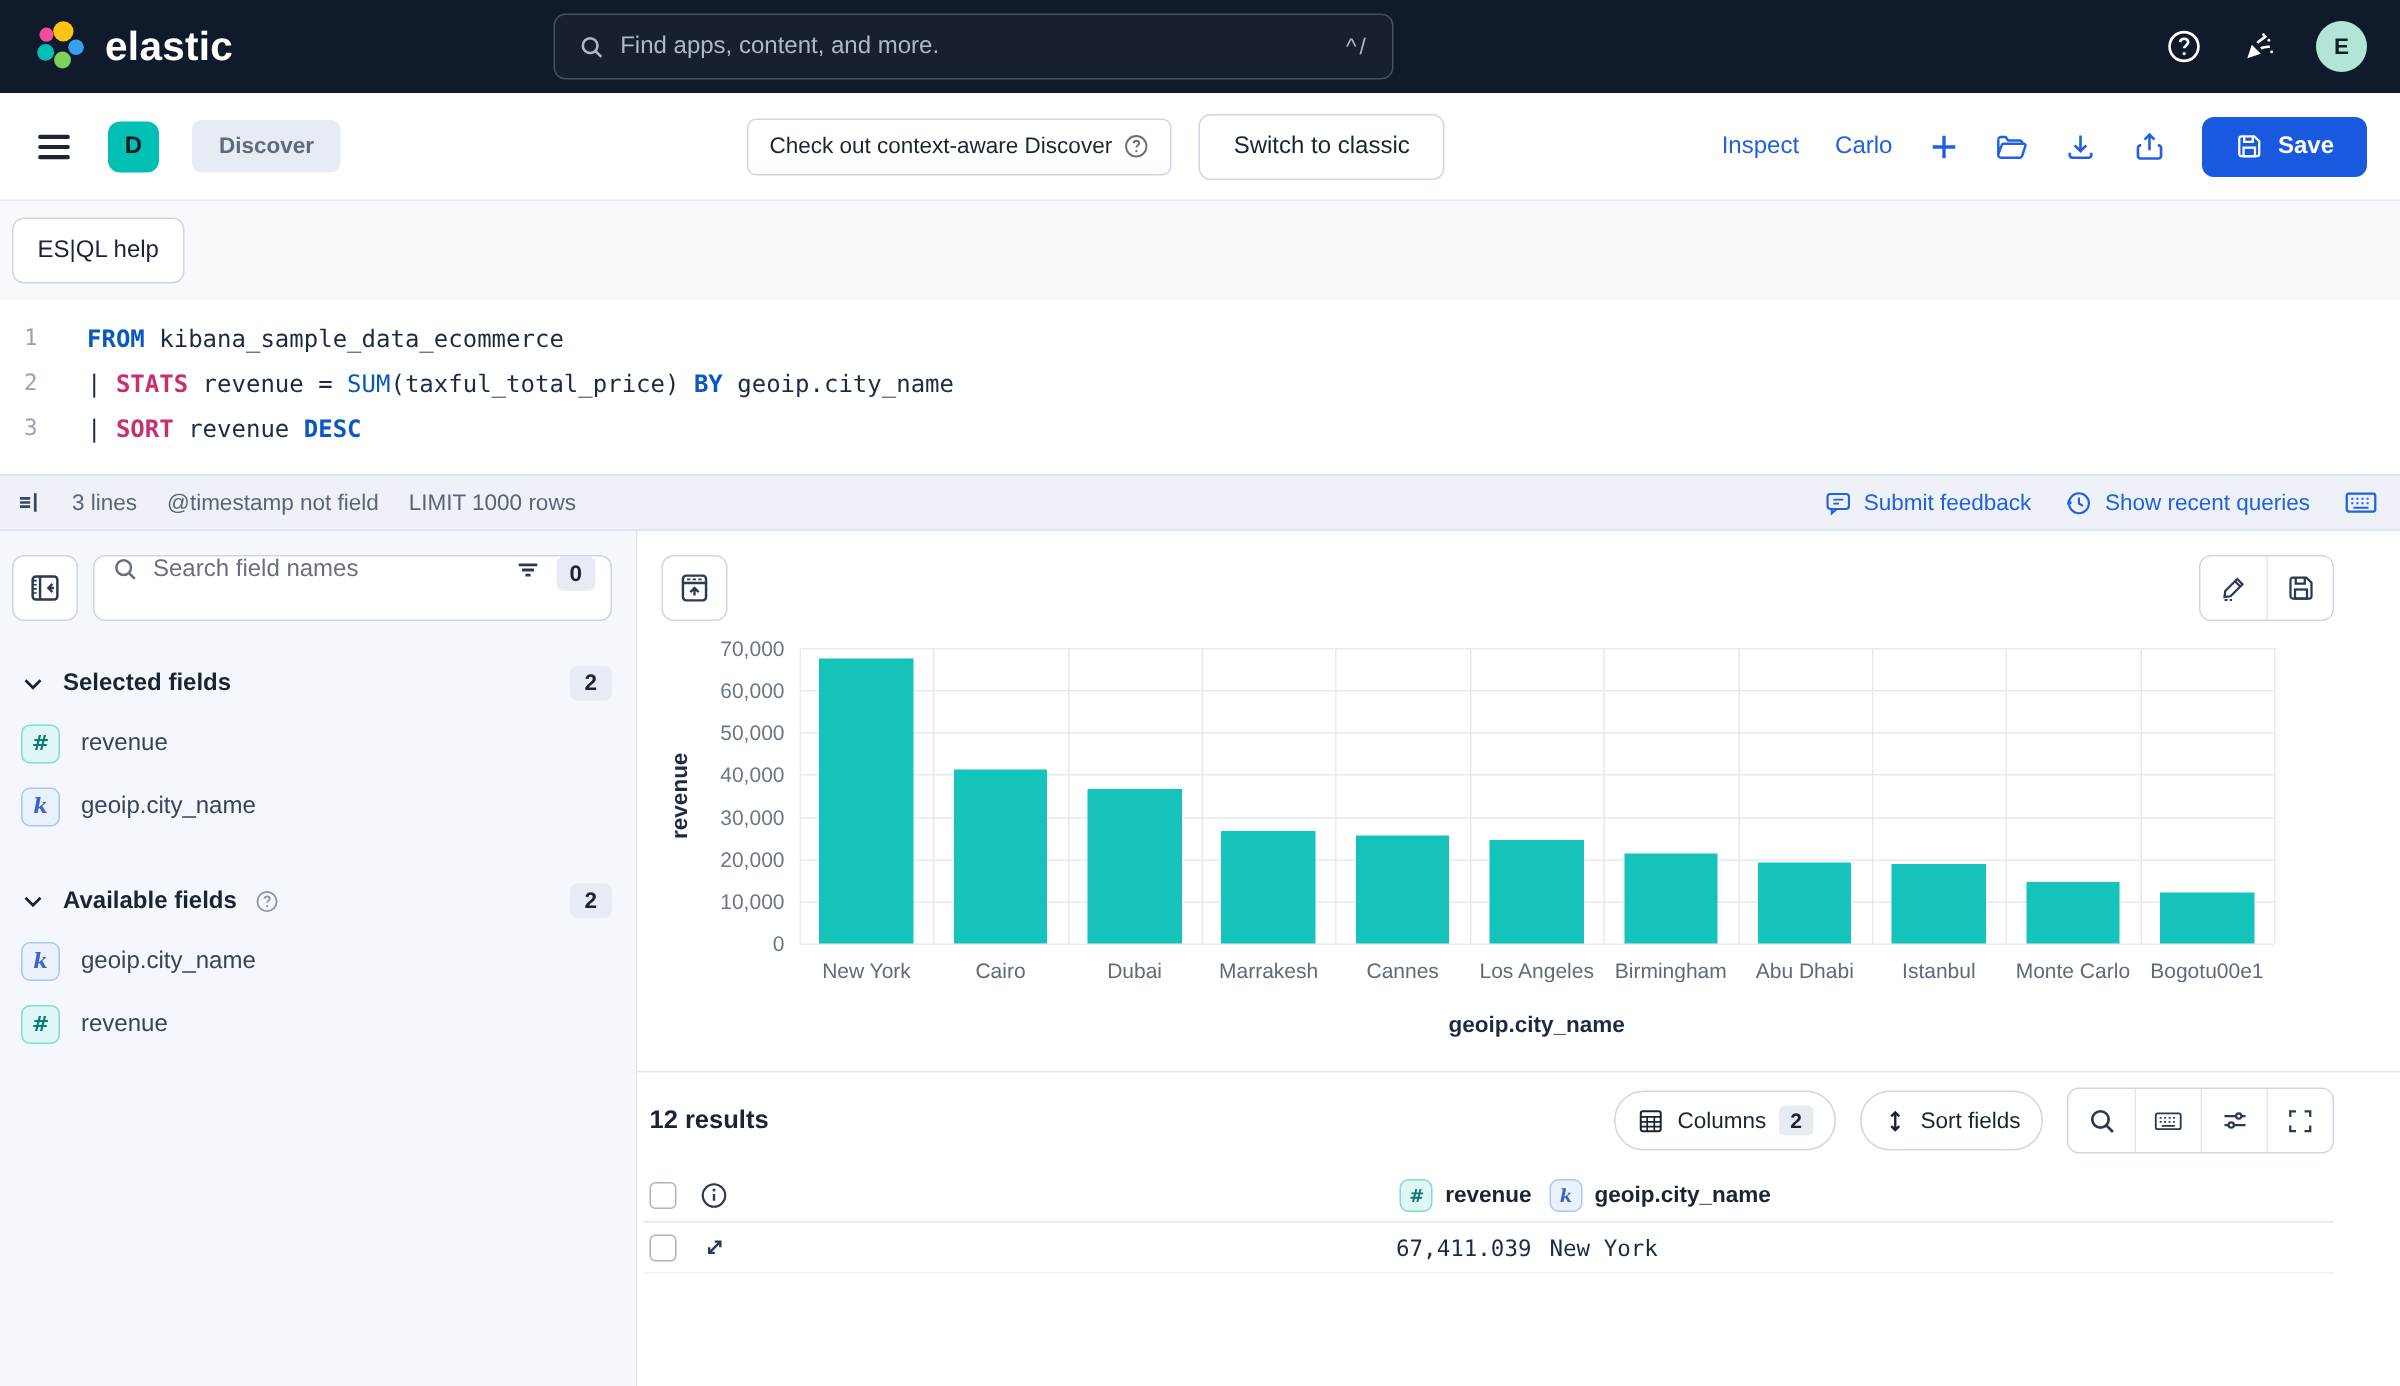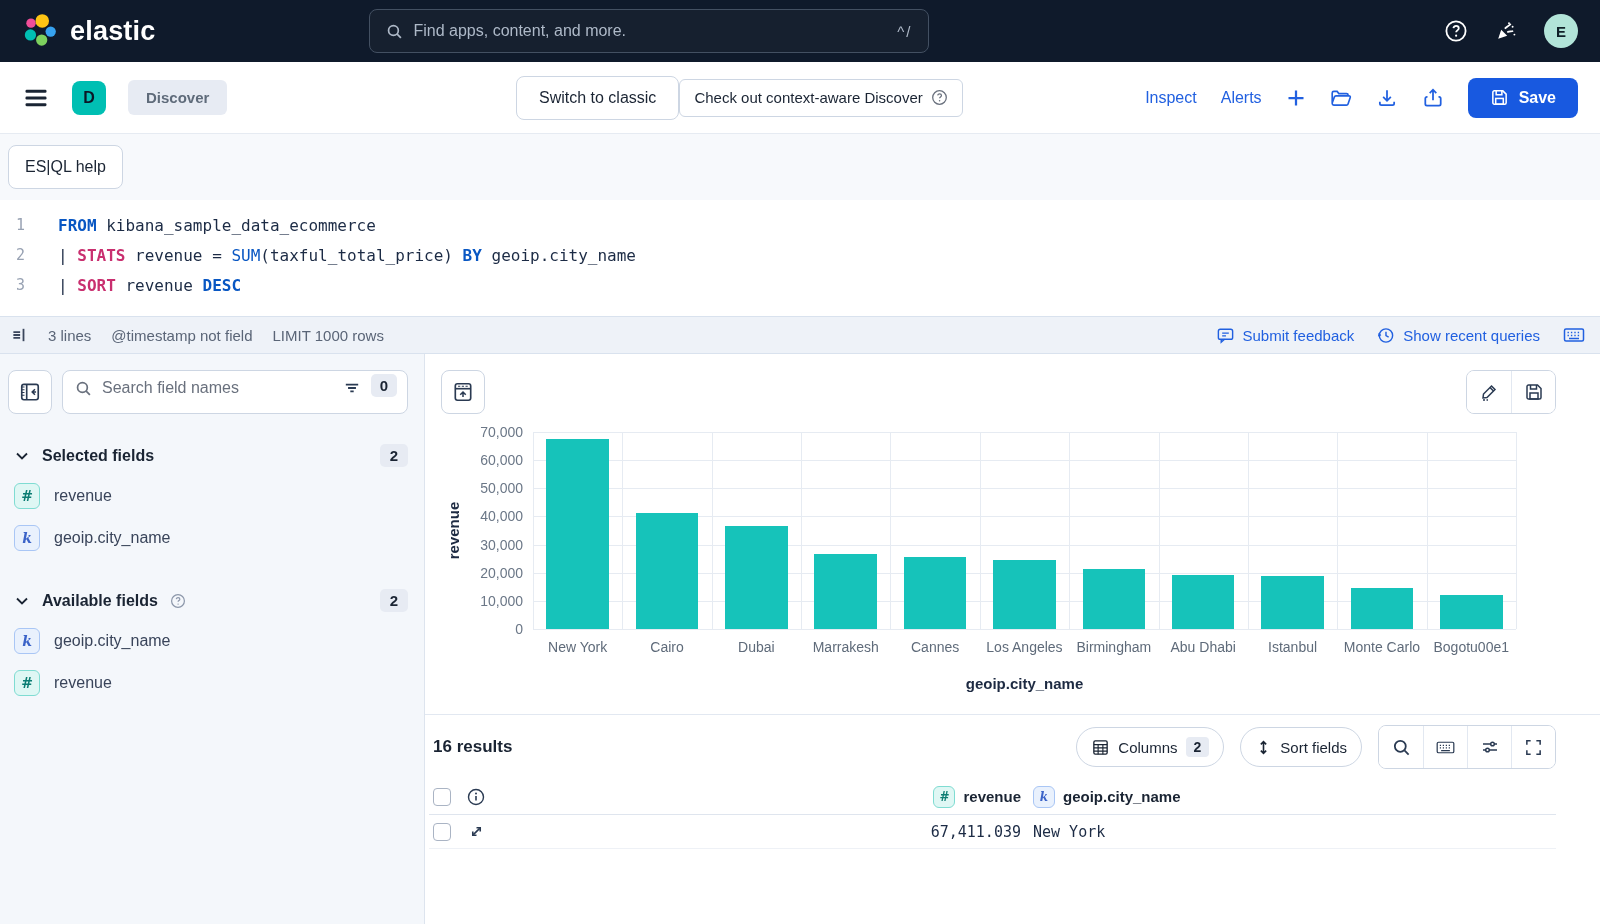--- a/index.html
+++ b/index.html
@@ -59,21 +59,21 @@
   .editor-footer{height:38px;background:var(--footerbar-bg);border-top:1px solid #d9e2ee;border-bottom:1px solid #d9e2ee;display:flex;align-items:center;padding:0 14px 0 10px;flex:0 0 auto;}
   .ef-left{display:flex;align-items:center;gap:20px;color:#5a6577;font-size:15px;}
   .ef-right{margin-left:auto;display:flex;align-items:center;gap:22px;color:var(--link);font-size:15px;}
   .ef-link{display:flex;align-items:center;gap:8px;cursor:pointer;}
 
   
   .main{flex:1;display:flex;min-height:0;}
   .sidebar{width:425px;background:var(--sidebar-bg);border-right:1px solid #dde4ee;padding:16px 16px 0 8px;flex:0 0 auto;}
   .sb-top{display:flex;gap:10px;}
   .iconbtn{width:44px;height:44px;background:#fff;border:1px solid var(--border);border-radius:8px;display:flex;align-items:center;justify-content:center;color:#2a3a52;cursor:pointer;flex:0 0 auto;}
-  .field-search{flex:1;height:44px;background:#fff;border:1px solid var(--border);border-radius:8px;display:flex;align-items:flex-end;padding:0 10px 16px 12px;color:#69707d;}
+  .field-search{flex:1;height:44px;background:#fff;border:1px solid var(--border);border-radius:8px;display:flex;align-items:flex-start;padding:0 10px 16px 12px;color:#69707d;}
   .field-search .ph{font-size:16px;margin-left:10px;color:#69707d;flex:1;}
   .fcount{background:var(--chip);border-radius:5px;padding:3px 9px;font-size:15px;font-weight:600;color:var(--text);}
   .filter-ic{margin-right:10px;color:#2a3a52;cursor:pointer;}
   .section-head{display:flex;align-items:center;gap:12px;margin:30px 0 8px 6px;cursor:pointer;}
   .section-head .title{font-size:16px;font-weight:700;}
   .badge{margin-left:auto;background:var(--chip);border-radius:5px;padding:3px 10px;font-size:15px;font-weight:600;}
   .field-item{display:flex;align-items:center;gap:14px;margin:16px 0 16px 6px;cursor:pointer;}
   .ficon{width:26px;height:26px;border-radius:6px;display:flex;align-items:center;justify-content:center;font-size:14px;font-weight:700;font-family:"DejaVu Serif","Liberation Serif",serif;font-style:italic;}
   .ficon.number{background:#dff7f4;border:1px solid #7fdcd2;color:#0c7d73;}
   .ficon.keyword{background:#e9f1fd;border:1px solid #a9c6f5;color:#3b63c8;}
@@ -170,34 +170,34 @@
       <span style="cursor:pointer;">
         <svg width="28" height="28" viewBox="0 0 24 24" fill="#1a2433">
             <rect x="3" y="5" width="18" height="2.4" rx="1"></rect>
             <rect x="3" y="10.8" width="18" height="2.4" rx="1"></rect>
             <rect x="3" y="16.6" width="18" height="2.4" rx="1"></rect>
           </svg>
       </span>
       <span class="appbadge">D</span>
       <span class="crumb">Discover</span>
     </div>
-    <button class="btn classic-btn">
-      <span>Switch to classic</span>
-    </button>
     <button class="btn ctx-btn">
       <span>Check out context-aware Discover</span>
       <svg width="17" height="17" viewBox="0 0 20 20" fill="none" stroke="#69707d" stroke-width="1.5">
         <circle cx="10" cy="10" r="8"></circle>
           <path d="M7.8 7.6c.3-1.2 1.2-1.9 2.3-1.9 1.3 0 2.2.8 2.2 2 0 1.7-2.2 1.8-2.2 3.3"></path>
           <circle cx="10.1" cy="13.9" r=".9" fill="#69707d" stroke="none"></circle>
       </svg>
     </button>
+    <button class="btn classic-btn">
+      <span>Switch to classic</span>
+    </button>
     <div class="tb-right">
       <span class="tb-link">Inspect</span>
-      <span class="tb-link">Alerts</span>
+      <span class="tb-link">Carlo</span>
       <span class="tb-icon">
         <svg width="20" height="20" viewBox="0 0 16 16" fill="none" stroke="currentColor" stroke-width="1.8">
             <path d="M8 2v12M2 8h12"></path>
           </svg>
       </span>
       <span class="tb-icon">
         <svg width="22" height="22" viewBox="0 0 20 20" fill="none" stroke="currentColor" stroke-width="1.5">
             <path d="M2 5.5c0-.8.7-1.5 1.5-1.5h3l1.5 2h7c.8 0 1.5.7 1.5 1.5v.5"></path>
             <path d="M2 5.5V15c0 .8.7 1.5 1.5 1.5H15c.7 0 1.2-.4 1.4-1l2-6c.3-.9-.3-1.5-1.2-1.5H5.4c-.7 0-1.2.4-1.4 1L2 14.5"></path>
           </svg>
@@ -464,21 +464,21 @@
           <div>Los Angeles</div>
           <div>Birmingham</div>
           <div>Abu Dhabi</div>
           <div>Istanbul</div>
           <div>Monte Carlo</div>
           <div>Bogotu00e1</div>
         </div>
       <div class="x-title">geoip.city_name</div>
 
       <div class="results-bar">
-        <span class="results-count">16 results</span>
+        <span class="results-count">12 results</span>
         <div class="rb-right">
           <button class="btn rb-btn">
             <svg width="19" height="19" viewBox="0 0 20 20" fill="none" stroke="currentColor" stroke-width="1.4">
                 <rect x="3" y="3" width="14" height="14" rx="1.5"></rect>
                 <path d="M3 7h14M3 10.4h14M3 13.8h14M7.5 7v10M12.5 7v10" stroke-width="1.2"></path>
               </svg>
             <span>Columns</span>
             <span class="chipnum">2</span>
           </button>
           <button class="btn rb-btn">

